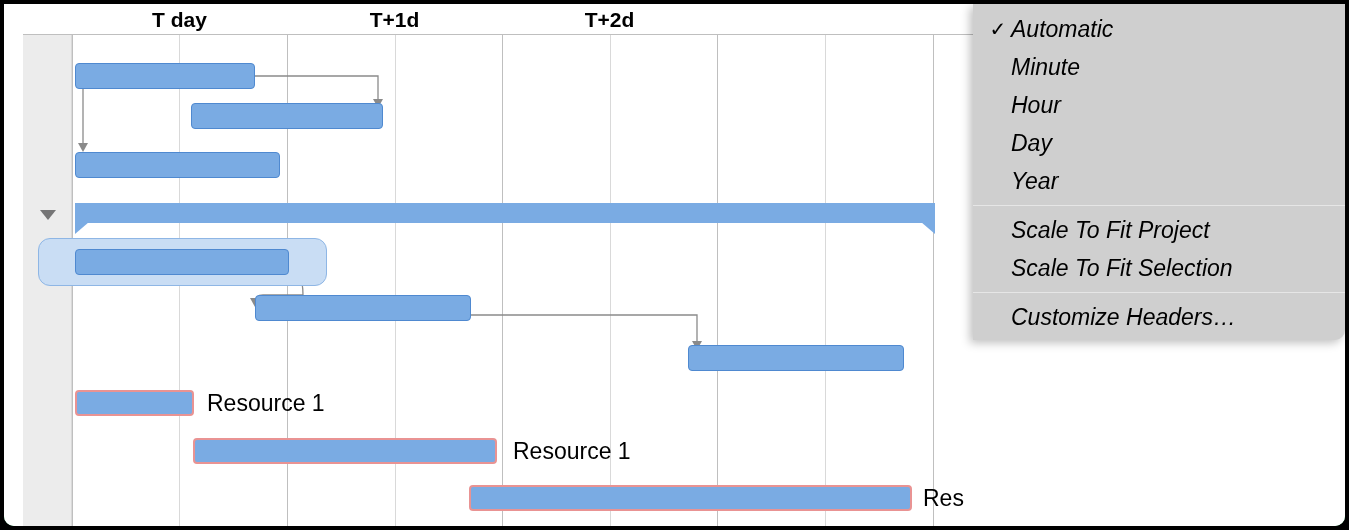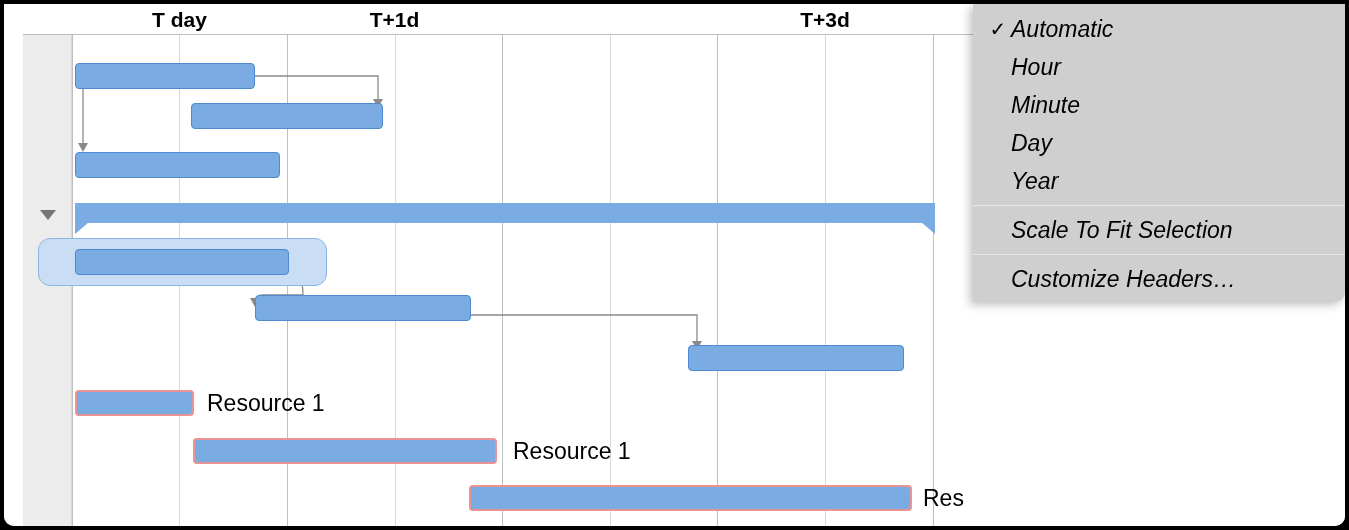--- a/index.html
+++ b/index.html
@@ -175,21 +175,21 @@
     <div class="gridline" style="left:372px"></div>
     <div class="gridline major" style="left:479px"></div>
     <div class="gridline" style="left:587px"></div>
     <div class="gridline major" style="left:694px"></div>
     <div class="gridline" style="left:802px"></div>
     <div class="gridline major" style="left:910px"></div>
 
     <div class="timeline-header">
       <div class="time-col" style="left:49px;width:215px">T day</div>
       <div class="time-col" style="left:264px;width:215px">T+1d</div>
-      <div class="time-col" style="left:694px;width:216px">T+3d</div>
+      <div class="time-col" style="left:479px;width:215px">T+2d</div>
       <div class="plus-btn" title="Change timescale">
         <span>＋</span>
       </div>
     </div>
 
     <div class="chart-body">
       <div class="row-gutter" style="top:0;height:100%"></div>
       <div class="disclosure" style="left:17px; top:175px"></div>
 
       <svg class="dep" style="left:0;top:0;width:960px;height:500px">
@@ -229,35 +229,39 @@
       <div class="res-label" style="left:900px; top:450px">Res</div>
     </div>
 
     <div class="menu">
       <div class="menu-item">
         <span class="check">✓</span>
         <span class="lbl">Automatic</span>
       </div>
       <div class="menu-item">
         <span class="check"></span>
+        <span class="lbl">Minute</span>
+      </div>
+      <div class="menu-item">
+        <span class="check"></span>
         <span class="lbl">Hour</span>
       </div>
       <div class="menu-item">
         <span class="check"></span>
-        <span class="lbl">Minute</span>
-      </div>
-      <div class="menu-item">
-        <span class="check"></span>
         <span class="lbl">Day</span>
       </div>
       <div class="menu-item">
         <span class="check"></span>
         <span class="lbl">Year</span>
       </div>
       <div class="menu-sep"></div>
+      <div class="menu-item">
+        <span class="check"></span>
+        <span class="lbl">Scale To Fit Project</span>
+      </div>
       <div class="menu-item">
         <span class="check"></span>
         <span class="lbl">Scale To Fit Selection</span>
       </div>
       <div class="menu-sep"></div>
       <div class="menu-item">
         <span class="check"></span>
         <span class="lbl">Customize Headers…</span>
       </div>
     </div>

